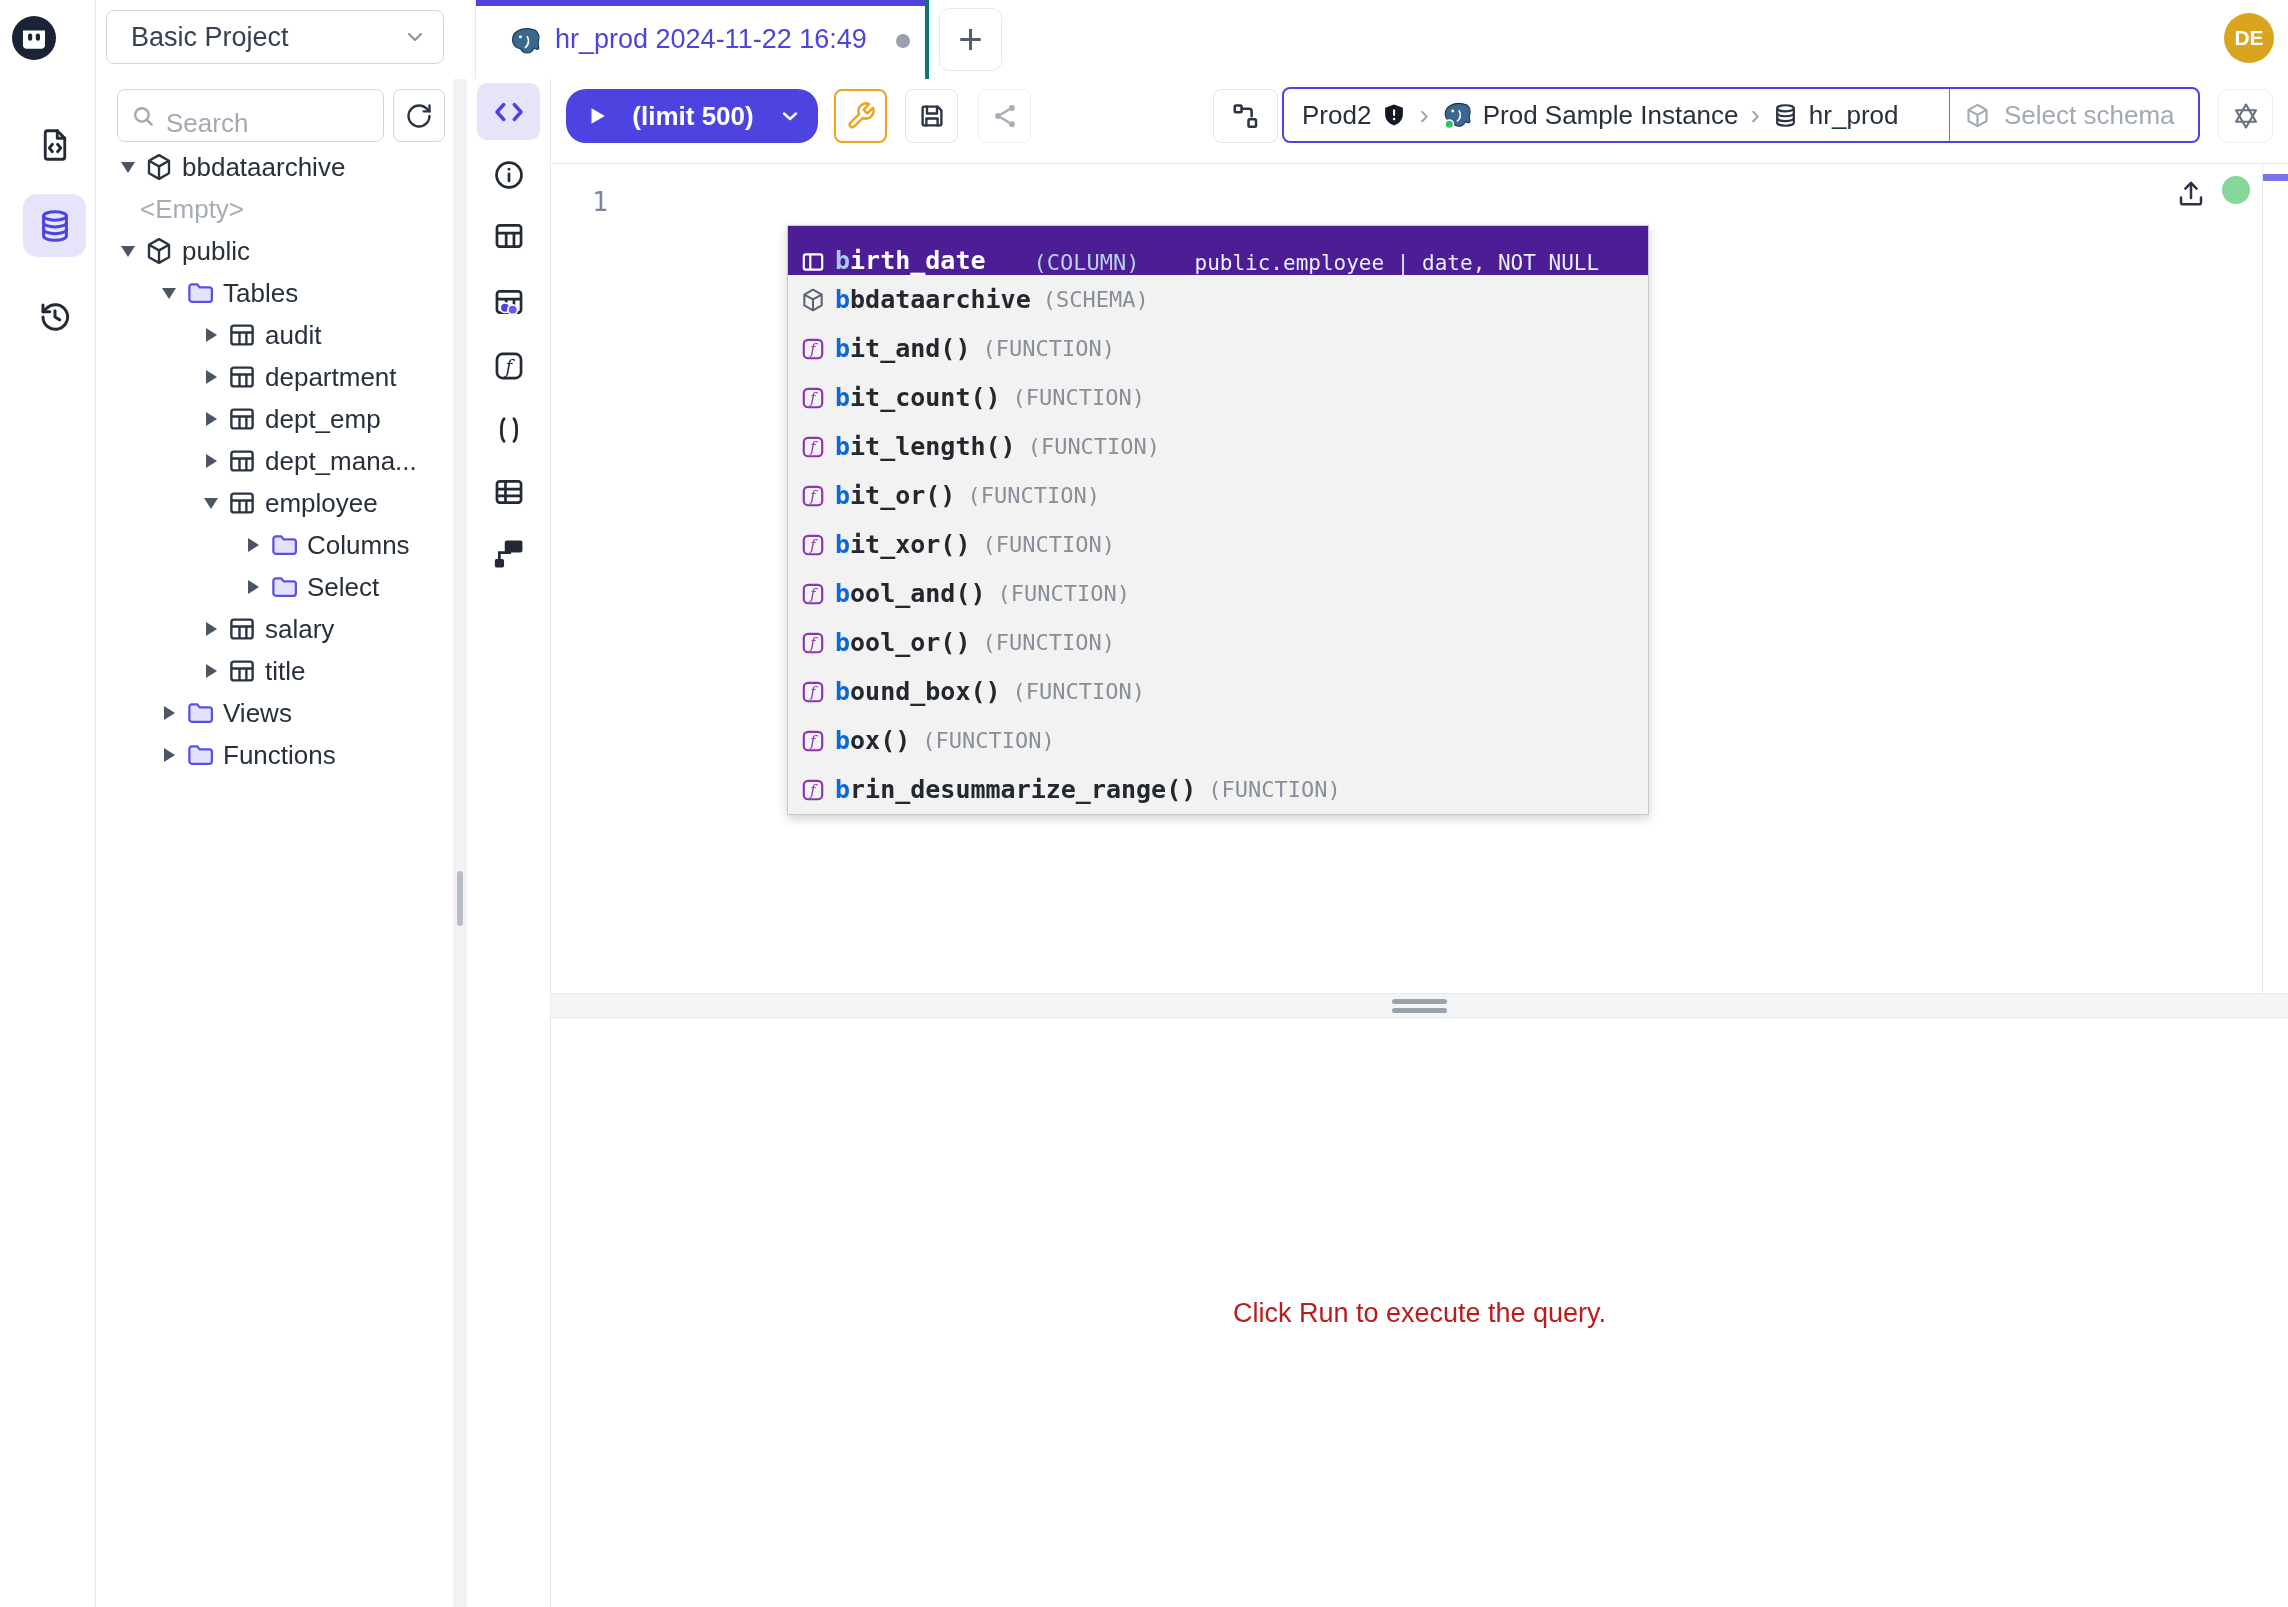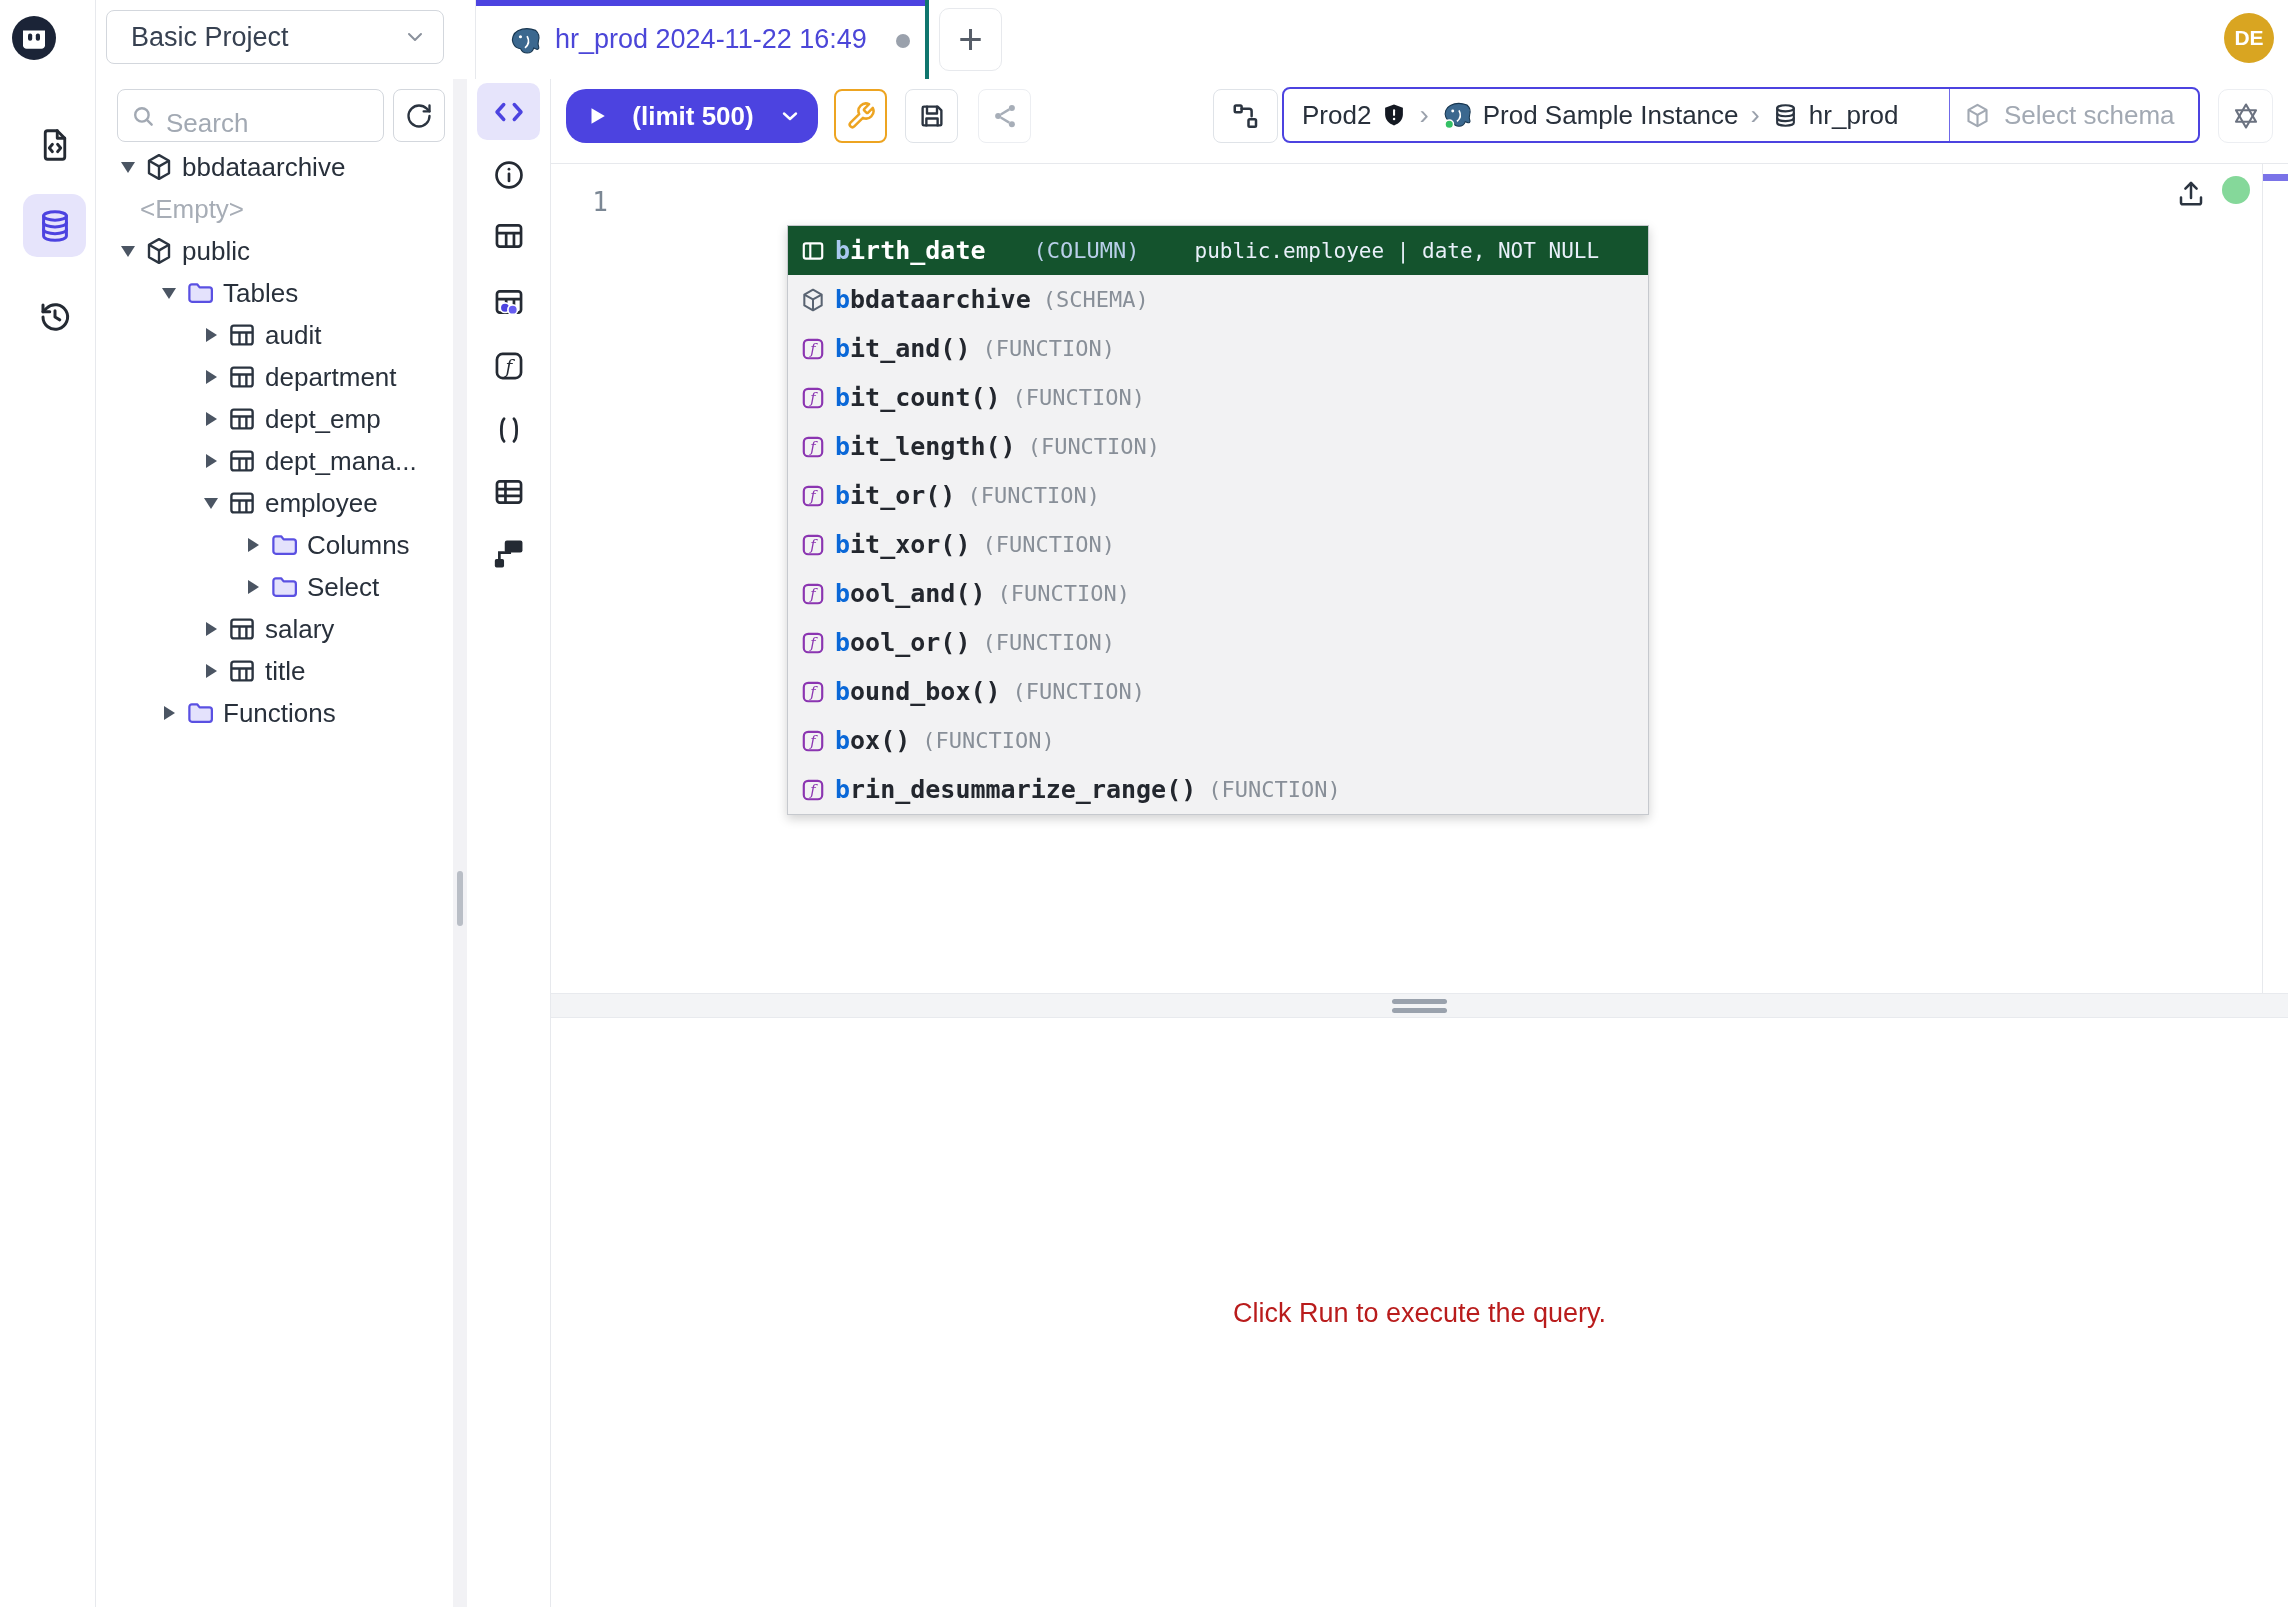--- a/index.html
+++ b/index.html
@@ -105,21 +105,21 @@
   
   .suggest { position:absolute; left:787px; top:225px; width:862px; background:#f2f2f3; border:1px solid #c6c9ce;
              box-shadow:0 4px 10px rgba(0,0,0,.18); font-family:"DejaVu Sans Mono", monospace; }
   .srow { height:49px; display:flex; align-items:center; padding-left:12px; cursor:pointer; }
   .srow .sicon { width:26px; height:26px; flex:none; margin-right:9px; }
   .srow .sicon svg { width:26px; height:26px; }
   .srow .slabel { font-size:25px; font-weight:600; color:#23272e; white-space:nowrap; }
   .srow .smatch { color:#0a68d8; }
   .srow .skind { font-size:22px; color:#888f98; margin-left:12px; white-space:nowrap; }
   .srow .sdetail { font-size:21px; margin-left:55px; white-space:nowrap; }
-  .srow.selected { background:#14532d; }
+  .srow.selected { background:#4c1d95;align-items:flex-end; }
   .srow.selected .slabel { color:#fff; }
   .srow.selected .smatch { color:#a9c8ef; }
   .srow.selected .skind { color:#b9cfe9;margin-left:48px; }
   .srow.selected .sdetail { color:#e9f0fa; }
 
   
   .hsplit { position:absolute; left:551px; top:993px; width:1737px; height:25px; background:#f3f4f6;
             border-top:1px solid #e8eaee; border-bottom:1px solid #e8eaee; cursor:row-resize; }
   .hsplit .bar { position:absolute; left:50%; margin-left:-28px; width:55px; height:5px; border-radius:3px; background:#9aa2ad; }
   .results { position:absolute; left:551px; top:1018px; width:1737px; height:590px; background:#fff;
@@ -312,20 +312,29 @@
           </span>
     <span class="tlabel">title</span>
   </div>
         <div class="trow" style="padding-left: 61px;">
     <span class="caret right"></span>
     <span class="ticon">
             <svg viewBox="0 0 24 24">
               <path d="M3.5 7c0-1.1.9-2 2-2h4.2l2 2.5h7.8c1.1 0 2 .9 2 2V17c0 1.1-.9 2-2 2h-14c-1.1 0-2-.9-2-2z" fill="#e4e2fc" stroke="#5a50e2" stroke-width="1.8" stroke-linejoin="round"></path>
             </svg>
           </span>
+    <span class="tlabel">Views</span>
+  </div>
+        <div class="trow" style="padding-left: 61px;">
+    <span class="caret right"></span>
+    <span class="ticon">
+            <svg viewBox="0 0 24 24">
+              <path d="M3.5 7c0-1.1.9-2 2-2h4.2l2 2.5h7.8c1.1 0 2 .9 2 2V17c0 1.1-.9 2-2 2h-14c-1.1 0-2-.9-2-2z" fill="#e4e2fc" stroke="#5a50e2" stroke-width="1.8" stroke-linejoin="round"></path>
+            </svg>
+          </span>
     <span class="tlabel">Functions</span>
   </div>
       </div>
   </div>
 
   <div class="vband">
     <div class="grip"></div>
   </div>
 
   <div class="strip">

